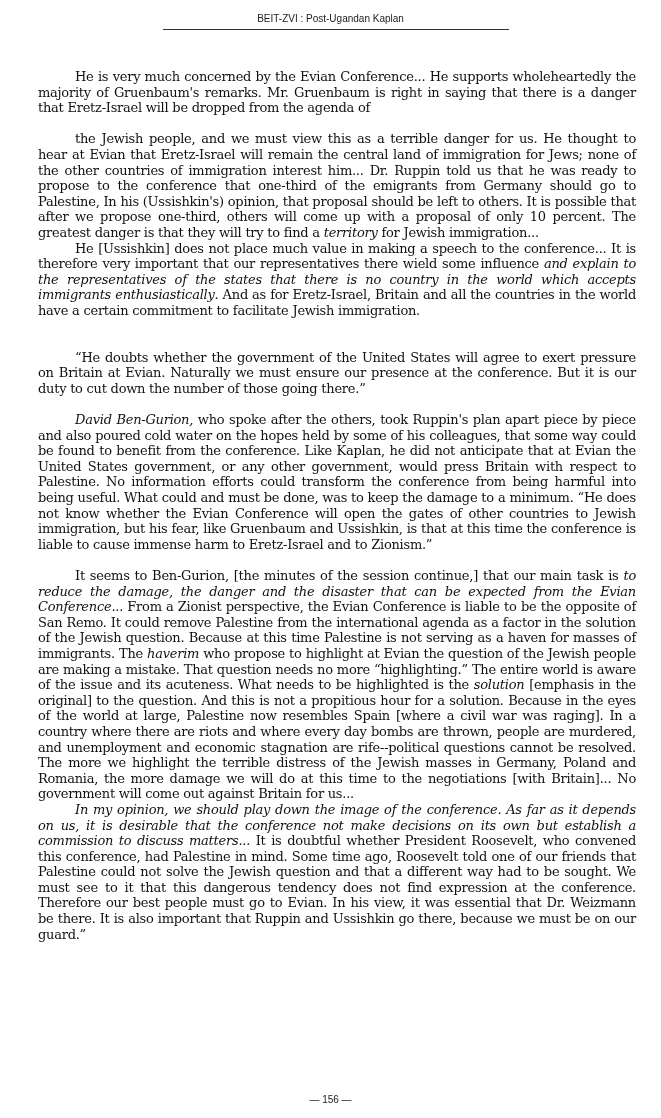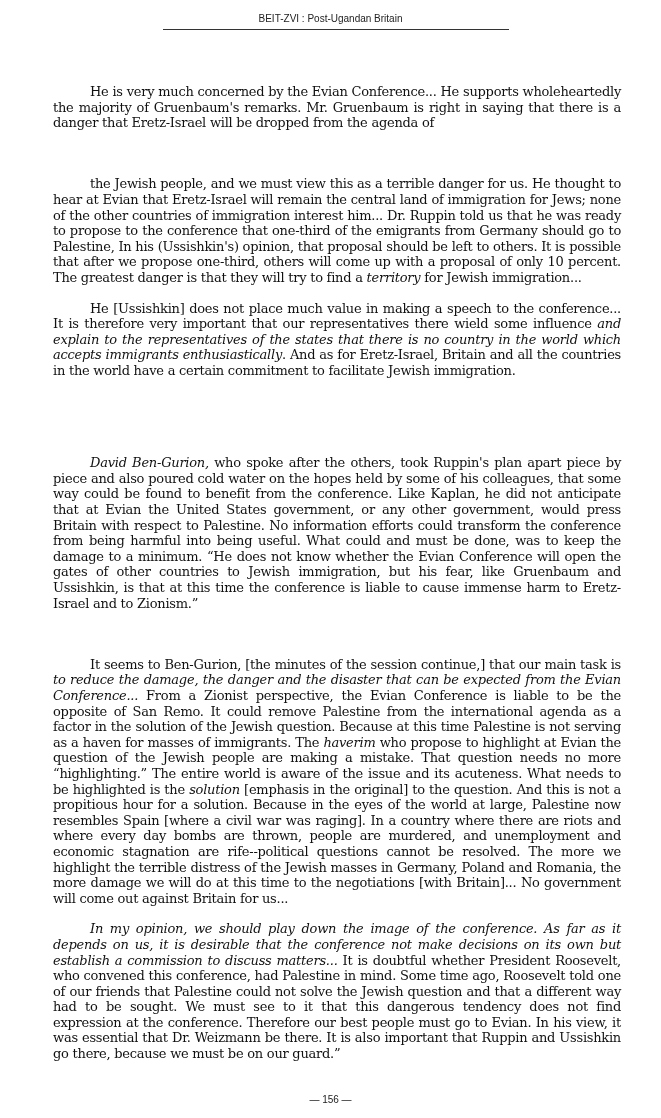--- a/index.html
+++ b/index.html
@@ -33,55 +33,58 @@
     top: 69px;
     left: 38px;
     width: 598px;
     font-family: "DejaVu Serif", serif;
     font-size: 13px;
     line-height: 15.6px;
     text-align: justify;
     letter-spacing: -0.25px;
   }
   .page-body p {
-    margin: 15px;
+    margin: 0;
     text-indent: 37px;
   }
   .gap { height: 15.6px; }
   em { }
   .page-num {
     position: absolute;
     top: 1094px;
     left: 0;
     width: 661px;
     text-align: center;
     font-family: "Liberation Sans", sans-serif;
     font-size: 10px;
     color: #222;
   }
 </style>
 </head>
 <body>
 
-<div class="running-head">BEIT-ZVI : Post-Ugandan Britain</div>
+<div class="running-head">BEIT-ZVI : Post-Ugandan Kaplan</div>
 <div class="head-rule"></div>
 
 <div class="page-body">
   <p>
     <span>He is very much concerned by the Evian Conference... He supports wholeheartedly the majority of Gruenbaum's remarks. Mr. Gruenbaum is right in saying that there is a danger that Eretz-Israel will be dropped from the agenda of</span>
   </p>
   <div class="gap"></div>
   <p>
     <span>the Jewish people, and we must view this as a terrible danger for us. He thought to hear at Evian that Eretz-Israel will remain the central land of immigration for Jews; none of the other countries of immigration interest him... Dr. Ruppin told us that he was ready to propose to the conference that one-third of the emigrants from Germany should go to Palestine, In his (Ussishkin's) opinion, that proposal should be left to others. It is possible that after we propose one-third, others will come up with a proposal of only 10 percent. The greatest danger is that they will try to find a </span><em>territory</em><span> for Jewish immigration...</span>
   </p>
   <p>
     <span>He [Ussishkin] does not place much value in making a speech to the conference... It is therefore very important that our representatives there wield some influence </span><em>and explain to the representatives of the states that there is no country in the world which accepts immigrants enthusiastically</em><span>. And as for Eretz-Israel, Britain and all the countries in the world have a certain commitment to facilitate Jewish immigration.</span>
   </p>
   <div class="gap"></div>
   <div class="gap"></div>
+  <p>
+    <span>“He doubts whether the government of the United States will agree to exert pressure on Britain at Evian. Naturally we must ensure our presence at the conference. But it is our duty to cut down the number of those going there.”</span>
+  </p>
   <div class="gap"></div>
   <p>
     <em>David Ben-Gurion,</em><span> who spoke after the others, took Ruppin's plan apart piece by piece and also poured cold water on the hopes held by some of his colleagues, that some way could be found to benefit from the conference. Like Kaplan, he did not anticipate that at Evian the United States government, or any other government, would press Britain with respect to Palestine. No information efforts could transform the conference from being harmful into being useful. What could and must be done, was to keep the damage to a minimum. “He does not know whether the Evian Conference will open the gates of other countries to Jewish immigration, but his fear, like Gruenbaum and Ussishkin, is that at this time the conference is liable to cause immense harm to Eretz-Israel and to Zionism.”</span>
   </p>
   <div class="gap"></div>
   <p>
     <span>It seems to Ben-Gurion, [the minutes of the session continue,] that our main task is </span><em>to reduce the damage, the danger and the disaster that can be expected from the Evian Conference...</em><span> From a Zionist perspective, the Evian Conference is liable to be the opposite of San Remo. It could remove Palestine from the international agenda as a factor in the solution of the Jewish question. Because at this time Palestine is not serving as a haven for masses of immigrants. The </span><em>haverim</em><span> who propose to highlight at Evian the question of the Jewish people are making a mistake. That question needs no more “highlighting.” The entire world is aware of the issue and its acuteness. What needs to be highlighted is the </span><em>solution</em><span> [emphasis in the original] to the question. And this is not a propitious hour for a solution. Because in the eyes of the world at large, Palestine now resembles Spain [where a civil war was raging]. In a country where there are riots and where every day bombs are thrown, people are murdered, and unemployment and economic stagnation are rife--political questions cannot be resolved. The more we highlight the terrible distress of the Jewish masses in Germany, Poland and Romania, the more damage we will do at this time to the negotiations [with Britain]... No government will come out against Britain for us...</span>
   </p>
   <p>
     <em>In my opinion, we should play down the image of the conference. As far as it depends on us, it is desirable that the conference not make decisions on its own but establish a commission to discuss matters...</em><span> It is doubtful whether President Roosevelt, who convened this conference, had Palestine in mind. Some time ago, Roosevelt told one of our friends that Palestine could not solve the Jewish question and that a different way had to be sought. We must see to it that this dangerous tendency does not find expression at the conference. Therefore our best people must go to Evian. In his view, it was essential that Dr. Weizmann be there. It is also important that Ruppin and Ussishkin go there, because we must be on our guard.”</span>

